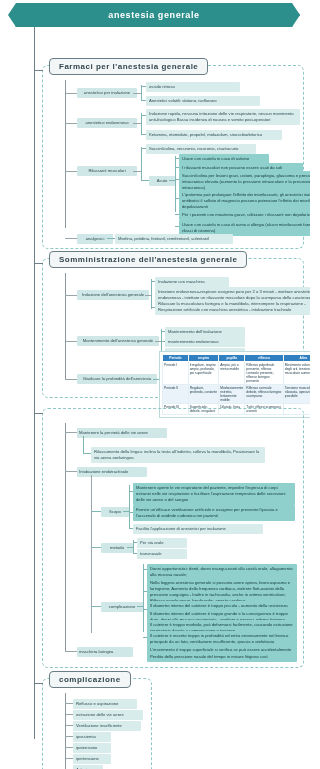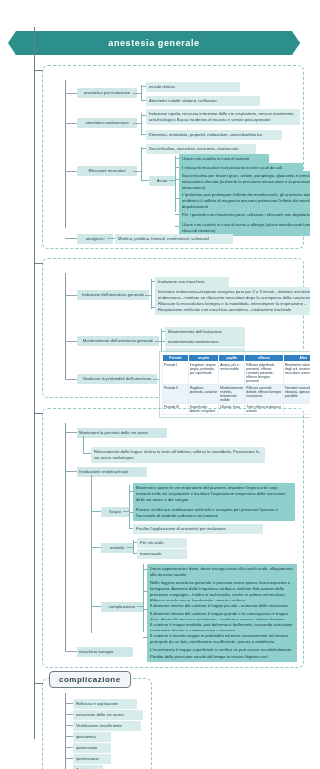--- a/index.html
+++ b/index.html
@@ -7,21 +7,21 @@
        font-family:"Liberation Sans","DejaVu Sans",sans-serif;
        color:#2b3f4a;-webkit-font-smoothing:antialiased;}
 
   
   .banner-wrap{position:relative;height:30px;}
   .banner{position:absolute;left:8px;top:3px;width:292px;height:24px;
           background:#2c8f8b;color:#ffffff;
           font-size:9px;font-weight:bold;letter-spacing:.6px;
           display:flex;align-items:center;justify-content:center;
           clip-path:polygon(8px 0,284px 0,292px 12px,284px 24px,8px 24px,0 12px);
-          box-shadow:1px 1px 0 #5b4fa0;margin-top:28px;}
+          box-shadow:1px 1px 0 #5b4fa0;}
 
   
   .canvas{position:relative;}
   .dash{border:1px dashed #8fc7c4;border-radius:6px;position:relative;}
 
   .hdr{display:inline-flex;align-items:center;justify-content:center;
        background:#f3f6f7;border:1px solid #6a7d86;border-radius:4px;
        font-size:8px;font-weight:bold;letter-spacing:.5px;
        padding:3px 9px;color:#33474f;}
 
@@ -53,20 +53,21 @@
 <div class="banner-wrap">
   <div class="banner">anestesia generale</div>
 </div>
 
 <div class="vline" style="left:34px;top:27px;height:712px;width:1.4px;background:#6f7f88;"></div>
 
 <div class="canvas">
 
   <div class="dash" style="position:absolute;left:42px;top:35px;width:260px;height:182px;">
 
+    <div class="hdr" style="position:absolute;left:6px;top:-8px;background:#f3f6f7;">Farmaci per l'anestesia generale</div>
     <div class="hline" style="left:-9px;top:4px;width:9px;background:#6f7f88;"></div>
 
     <div class="vline" style="left:22px;top:14px;height:148px;background:#8a979e;"></div>
 
     <div class="hline" style="left:22px;top:27px;width:12px;"></div>
     <div class="node lbl" style="position:absolute;left:34px;top:22px;width:56px;padding:2px 2px;text-align:center;">anestetico per inalazione</div>
     <div class="hline" style="left:90px;top:27px;width:8px;"></div>
     <div class="vline t" style="left:98px;top:19px;height:16px;"></div>
 
     <div class="hline t" style="left:98px;top:20px;width:5px;"></div>
@@ -118,20 +119,21 @@
     <div class="node dk" style="position:absolute;left:136px;top:154px;width:152px;">Usare con cautela in caso di asma o allergia (alcuni miorilassanti fanno sì che si rilasci di istamina)</div>
 
     <div class="hline" style="left:22px;top:172px;width:12px;"></div>
     <div class="node lbl" style="position:absolute;left:34px;top:168px;width:30px;text-align:center;">analgesici</div>
     <div class="hline t" style="left:64px;top:172px;width:8px;"></div>
     <div class="node" style="position:absolute;left:72px;top:168px;width:112px;">Morfina, petidina, fentanil, remifentanil, sufentanil</div>
   </div>
 
   <div class="dash" style="position:absolute;left:42px;top:228px;width:260px;height:138px;">
 
+    <div class="hdr" style="position:absolute;left:6px;top:-8px;">Somministrazione dell'anestesia generale</div>
     <div class="hline" style="left:-9px;top:4px;width:9px;background:#6f7f88;"></div>
 
     <div class="vline" style="left:22px;top:14px;height:106px;background:#8a979e;"></div>
 
     <div class="hline" style="left:22px;top:36px;width:12px;"></div>
     <div class="node lbl" style="position:absolute;left:34px;top:31px;width:68px;padding:2px;text-align:center;">Induzione dell'anestesia generale</div>
     <div class="hline" style="left:102px;top:36px;width:6px;"></div>
     <div class="vline t" style="left:108px;top:20px;height:30px;"></div>
 
     <div class="hline t" style="left:108px;top:22px;width:4px;"></div>

